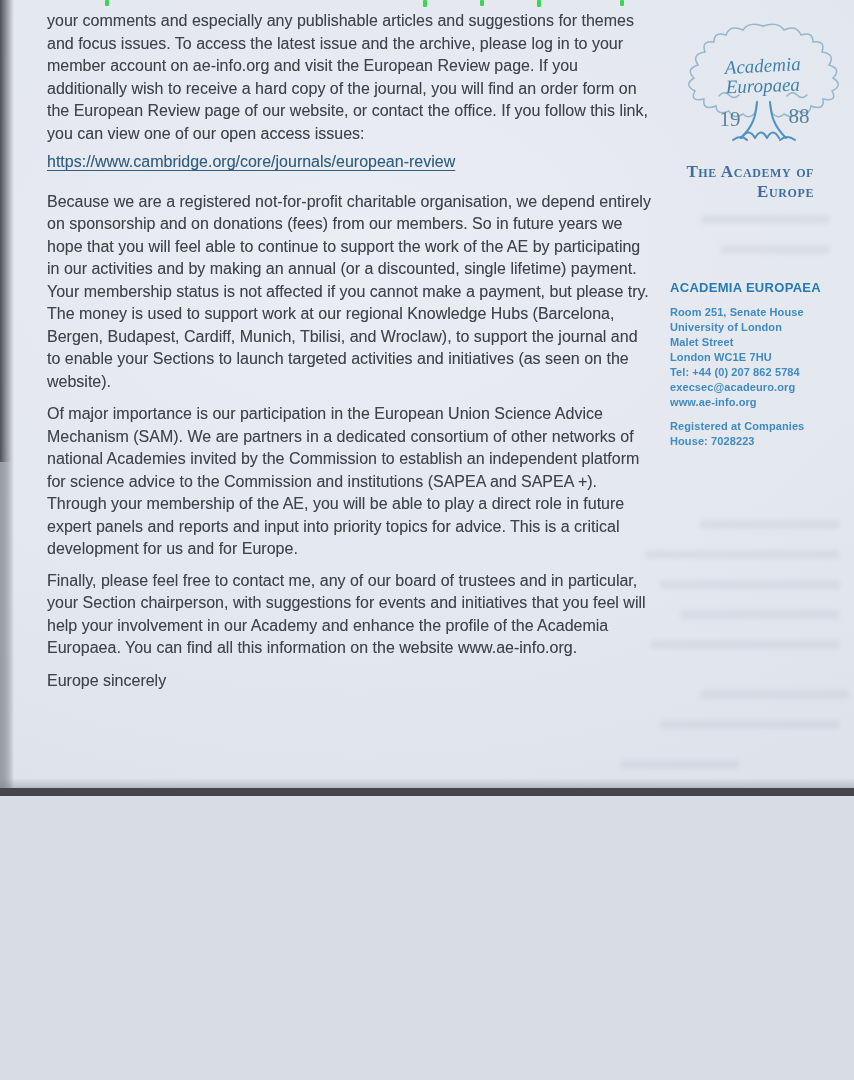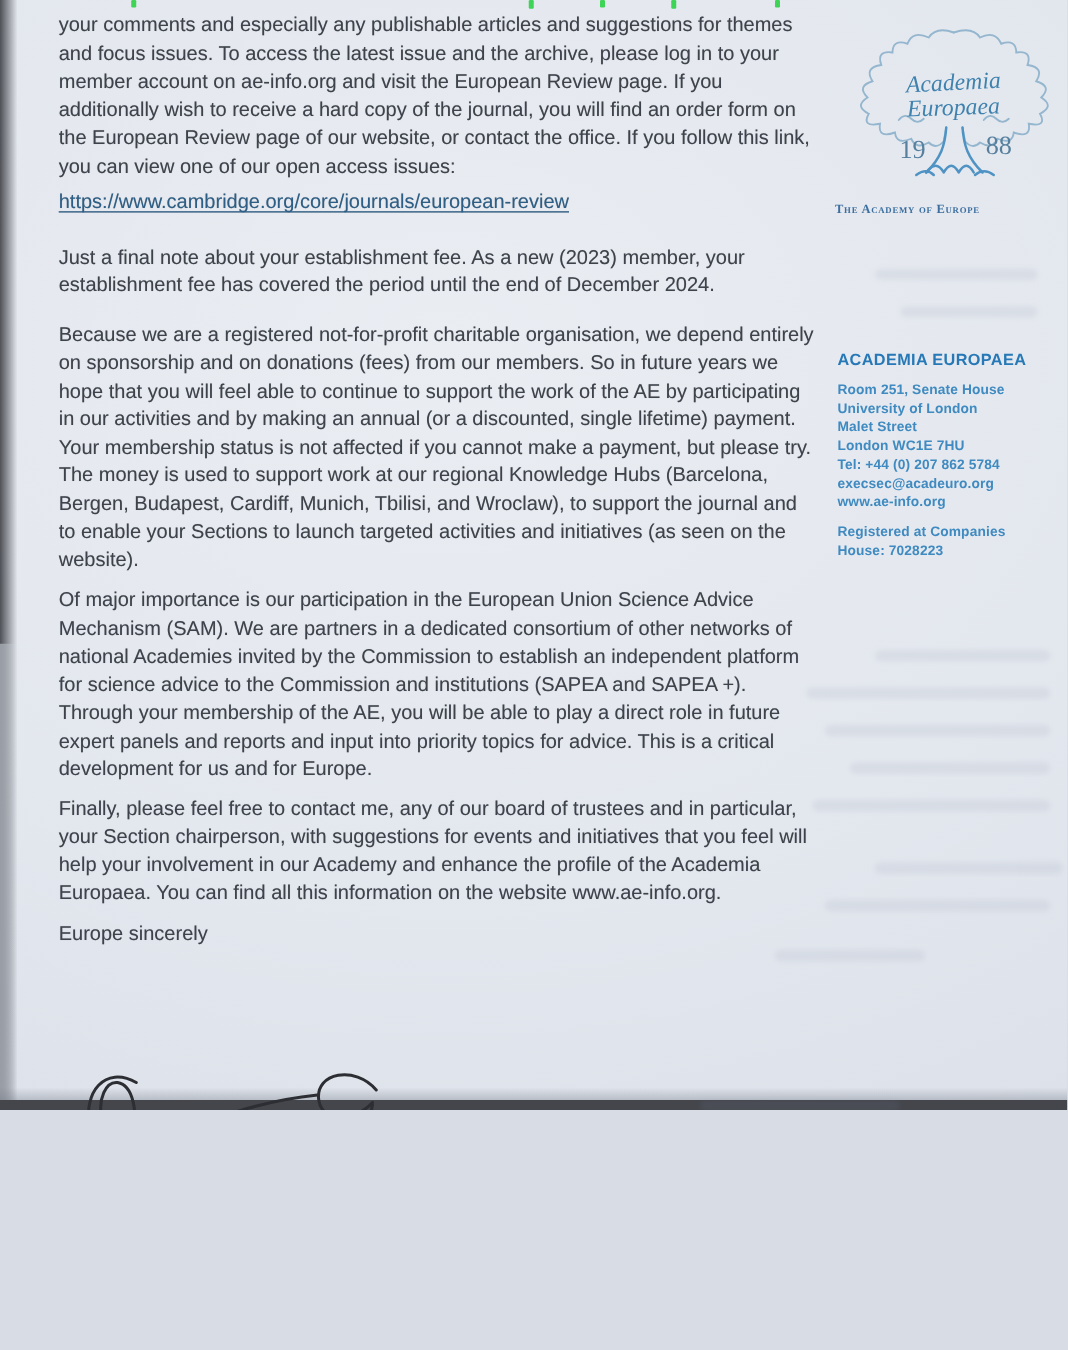--- a/index.html
+++ b/index.html
@@ -1,17 +1,17 @@
 <!DOCTYPE html>
 <html><head>
 <meta charset="utf-8">
 <style>
   html,body { margin:0; padding:0; background:#d8dce4; }
   .page {
-    position:relative; width:854px; height:888px; overflow:hidden;
+    position:relative; width:854px; height:796px; overflow:hidden;
     background: radial-gradient(130% 95% at 42% 32%, #eaedf2 0%, #e3e7ee 50%, #dadfe8 100%);
     font-family:"Liberation Sans", sans-serif;
   }
   
   .edge-left { position:absolute; left:0; top:0; bottom:0; width:14px;
     background:linear-gradient(to right, rgba(52,54,60,.85), rgba(52,54,60,0)); }
   .edge-left-soft { position:absolute; left:0; bottom:0; height:42%; width:16px;
     background:linear-gradient(to right, rgba(214,220,230,.55), rgba(214,220,230,0)); }
   .edge-bottom { position:absolute; left:0; right:0; bottom:0; height:8px; background:#44464c; }
   .edge-bottom-shadow { position:absolute; left:0; right:0; bottom:8px; height:10px;
@@ -34,23 +34,23 @@
   .p-close { margin-top:10px !important; }
   a.cam-link { color:#2d5f86; text-decoration:underline; text-underline-offset:3px;text-align:center; }
 
   
   .signature { position:absolute; left:46px; top:850px; }
   .sig-name  { position:absolute; left:67px; top:1030px;  font-size:16px; color:#3e434b; text-shadow:0 0 0.6px rgba(62,67,75,.35); }
   .sig-title { position:absolute; left:67px; top:1017px; font-size:16px; color:#3e434b; text-shadow:0 0 0.6px rgba(62,67,75,.35); }
 
   
   .logo { position:absolute; left:683px; top:20px; }
-  .tagline { position:absolute; left:668px; top:162px; width:182px; text-align:left;
+  .tagline { position:absolute; left:632px; top:162px; width:182px; text-align:right;
     font-family:"Liberation Serif", serif; font-variant:small-caps; font-weight:700;
-    font-size:10px; letter-spacing:.6px; color:#3c6fa0; }
+    font-size:17px; letter-spacing:.6px; color:#3c6fa0; }
   .sidebar { position:absolute; left:670px; top:280px; width:166px; color:#3f8ac0; }
   .sidebar .org-name { font-size:13px; font-weight:700; letter-spacing:.3px; color:#2679b6; margin:0 0 10px 0; }
   .sidebar .block { margin:0 0 9px 0; font-size:11px; line-height:15px; font-weight:600; letter-spacing:.1px; }
   .sidebar .block div { white-space:nowrap; }
 </style>
 </head>
 <body>
 
 <div class="page">
 
@@ -79,21 +79,20 @@
   <div class="ghost" style="left:430px;top:930px;width:230px"></div>
   <div class="ghost" style="left:470px;top:965px;width:200px"></div>
   <div class="ghost" style="left:440px;top:1000px;width:240px"></div>
   <div class="ghost" style="left:520px;top:1035px;width:180px"></div>
 
   <div class="main-col">
     <p>your comments and especially any publishable articles and suggestions for themes and focus issues. To access the latest issue and the archive, please log in to your member account on ae-info.org and visit the European Review page. If you additionally wish to receive a hard copy of the journal, you will find an order form on the European Review page of our website, or contact the office. If you follow this link, you can view one of our open access issues:</p>
     <p class="p-link">
       <a href="#" class="cam-link">https://www.cambridge.org/core/journals/european-review</a>
     </p>
-    <p class="p-2">Just a final note about your establishment fee. As a new (2023) member, your establishment fee has covered the period until the end of December 2024.</p>
     <p class="p-3">Because we are a registered not-for-profit charitable organisation, we depend entirely on sponsorship and on donations (fees) from our members. So in future years we hope that you will feel able to continue to support the work of the AE by participating in our activities and by making an annual (or a discounted, single lifetime) payment. Your membership status is not affected if you cannot make a payment, but please try. The money is used to support work at our regional Knowledge Hubs (Barcelona, Bergen, Budapest, Cardiff, Munich, Tbilisi, and Wroclaw), to support the journal and to enable your Sections to launch targeted activities and initiatives (as seen on the website).</p>
     <p class="p-4">Of major importance is our participation in the European Union Science Advice Mechanism (SAM). We are partners in a dedicated consortium of other networks of national Academies invited by the Commission to establish an independent platform for science advice to the Commission and institutions (SAPEA and SAPEA +). Through your membership of the AE, you will be able to play a direct role in future expert panels and reports and input into priority topics for advice. This is a critical development for us and for Europe.</p>
     <p class="p-5">Finally, please feel free to contact me, any of our board of trustees and in particular, your Section chairperson, with suggestions for events and initiatives that you feel will help your involvement in our Academy and enhance the profile of the Academia Europaea. You can find all this information on the website www.ae-info.org.</p>
     <p class="p-close">Europe sincerely</p>
   </div>
 
   <svg class="signature" width="300" height="140" viewBox="0 0 300 140">
     <g fill="none" stroke="#2c2e33" stroke-width="2.4" stroke-linecap="round">
       <path d="M63,16 C38,2 20,24 26,52 C31,76 50,84 58,62 C66,40 60,18 48,16 C38,15 33,30 35,42"></path>
       <path d="M16,104 C58,72 130,34 208,26"></path>

